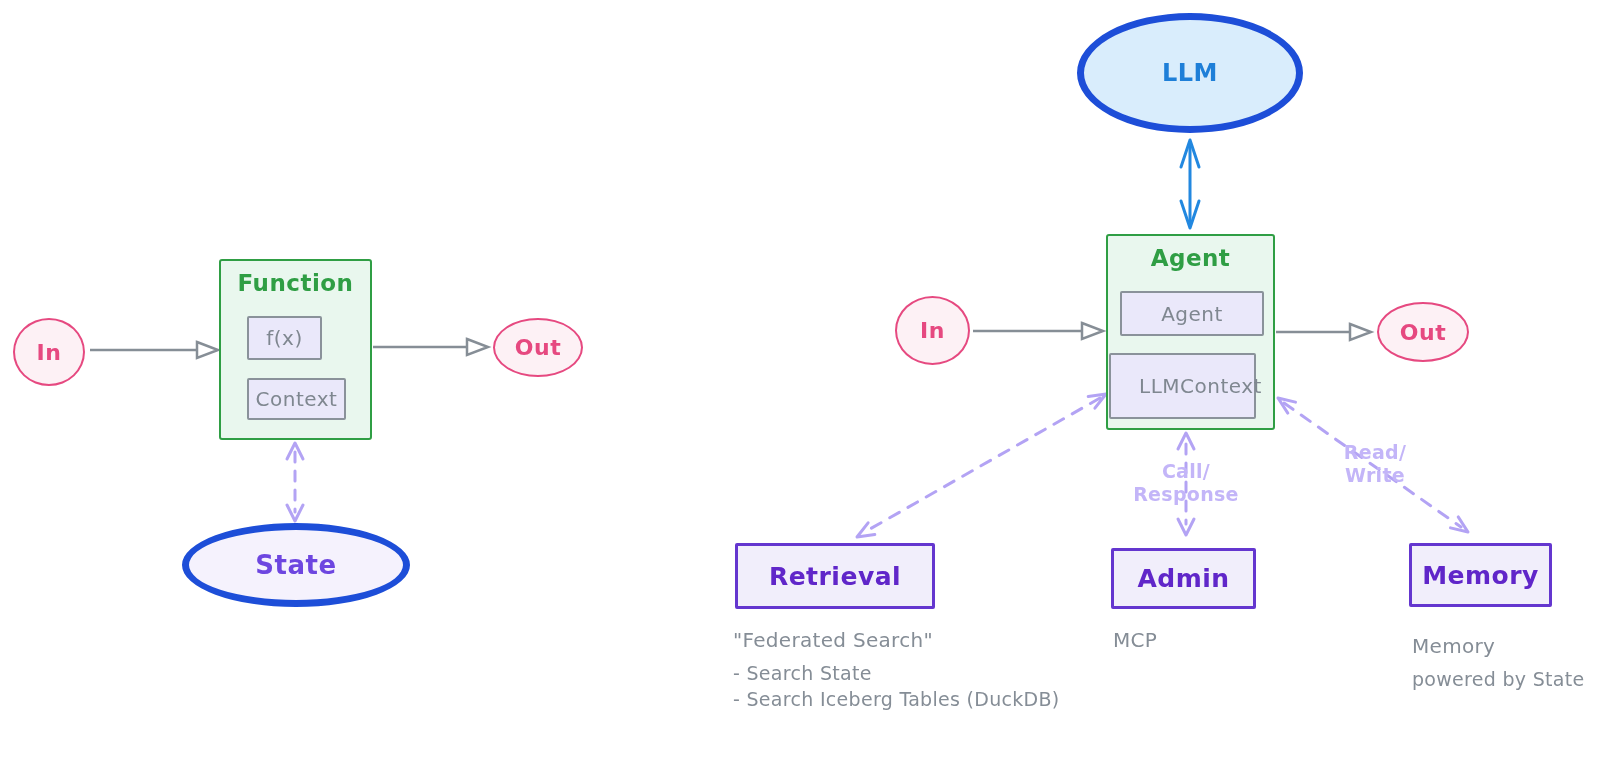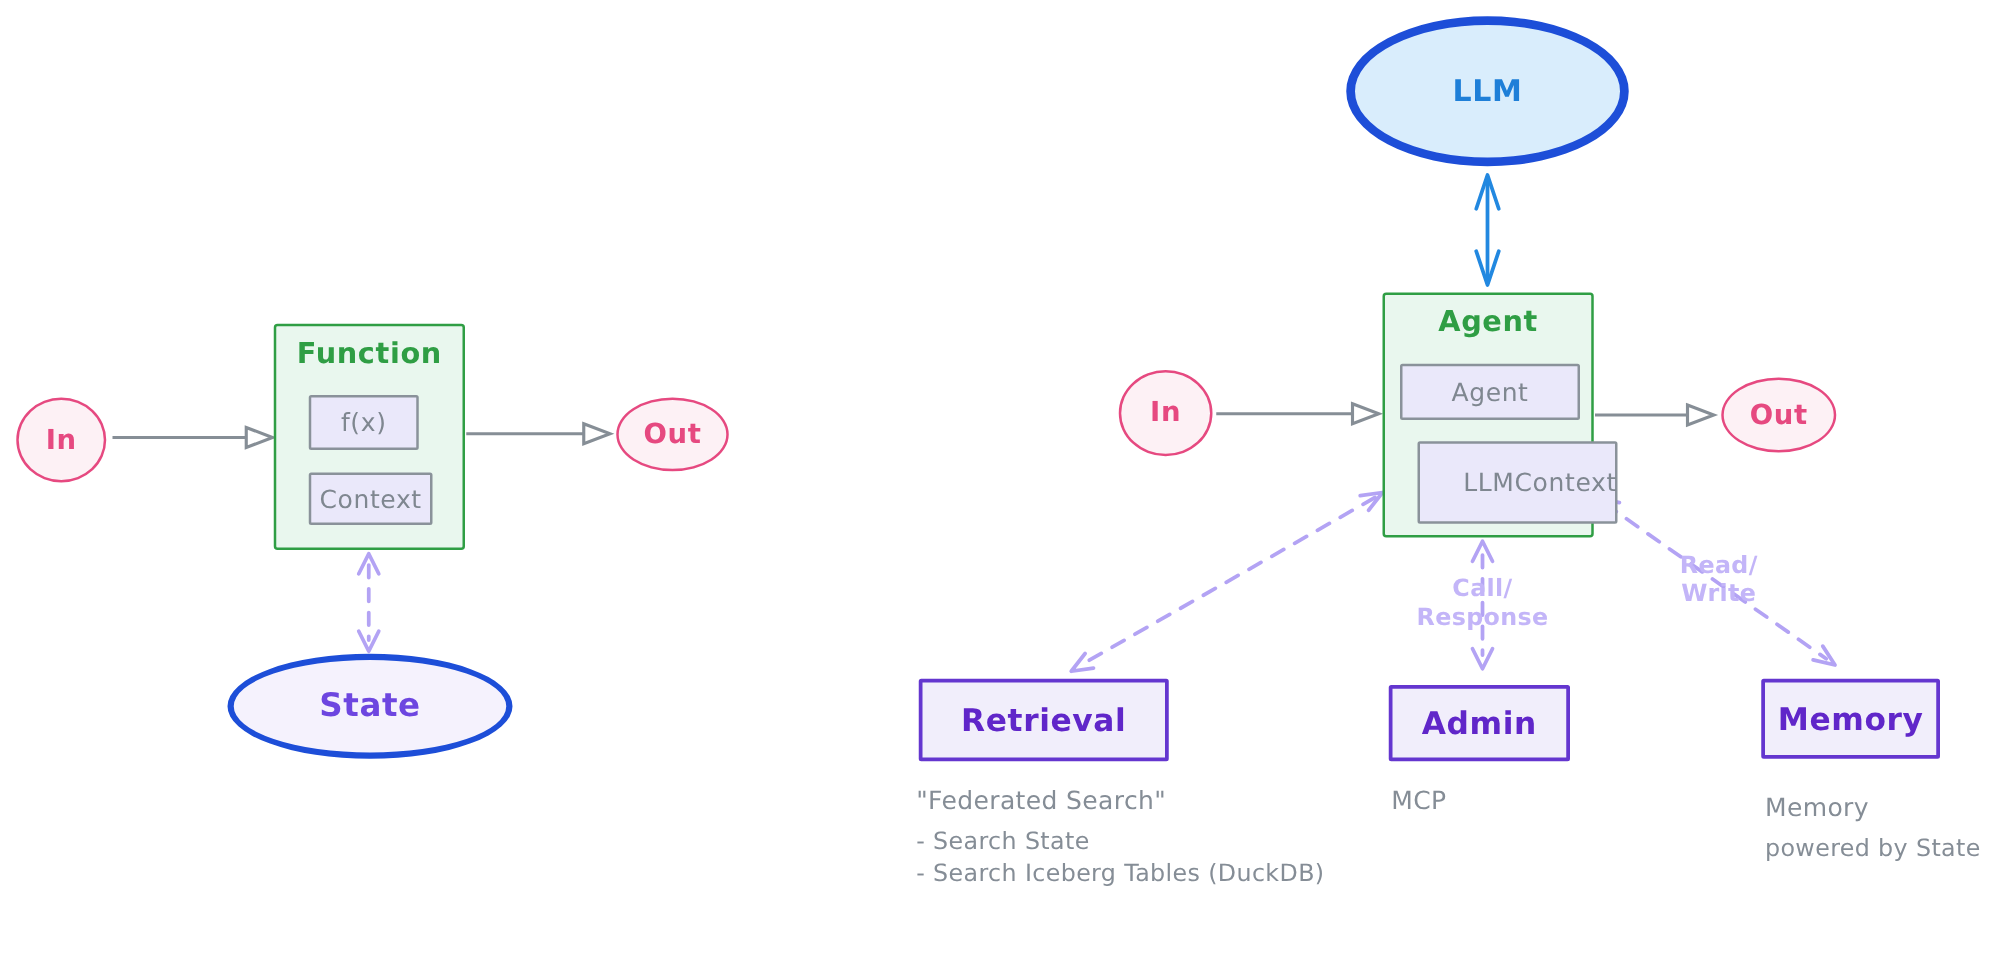--- a/index.html
+++ b/index.html
@@ -5,21 +5,21 @@
   * { margin:0; padding:0; box-sizing:border-box; }
   html,body { width:1600px; height:777px; background:#ffffff; overflow:hidden;
     font-family:"DejaVu Sans","Liberation Sans",sans-serif; }
   .canvas { position:relative; width:1600px; height:777px; background:#ffffff; }
   svg.arrows { position:absolute; left:0; top:0; pointer-events:none; }
 
   .node-ellipse { position:absolute; border-radius:50%; display:flex;
     align-items:center; justify-content:center; font-weight:600; letter-spacing:.5px; }
   .pink-node   { border:2.5px solid #e64980; background:#fdf1f5; color:#e64980; font-size:22px; }
   .blue-node   { border:7px solid #1d4ed8; background:#d9edfc; color:#1e7fd8; font-size:24px; }
-  .violet-node { border:5px solid #1d4ed8; background:#f5f2fd; color:#6d46e0; font-size:26px; }
+  .violet-node { border:7px solid #1d4ed8; background:#f5f2fd; color:#6d46e0; font-size:26px; }
 
   .group-box { position:absolute; border:2.5px solid #2f9e44; background:#e9f7ee; border-radius:3px; }
   .group-title { position:absolute; top:9px; left:0; width:100%; text-align:center;
     color:#2f9e44; font-size:23px; font-weight:600; letter-spacing:.5px; }
   .inner-box { position:absolute; border:2.5px solid #8a929a; background:#eae8fa;
     border-radius:2px; display:flex; align-items:center; justify-content:center;
     color:#7f8790; font-size:20px; font-weight:500; letter-spacing:.5px; }
 
   .sys-box { position:absolute; border:3px solid #6436cf; background:#f1eefb; border-radius:2px;
     display:flex; align-items:center; justify-content:center;
@@ -90,21 +90,21 @@
       <path d="M1450.5,527.9 L1468,532 L1458.2,516.9"></path>
     </g>
   </svg>
 
   <div class="node-ellipse pink-node" style="left:13px; top:318px; width:72px; height:68px;">
     <span>In</span>
   </div>
 
   <div class="group-box" style="left:219px; top:259px; width:153px; height:181px;">
     <div class="group-title">Function</div>
-    <div class="inner-box" style="left:26px; top:55px; width:88px; height:44px;">
+    <div class="inner-box" style="left:26px; top:55px; width:75px; height:44px;">
       <span>f(x)</span>
     </div>
     <div class="inner-box" style="left:26px; top:117px; width:99px; height:42px;">
       <span>Context</span>
     </div>
   </div>
 
   <div class="node-ellipse pink-node" style="left:493px; top:318px; width:90px; height:59px;">
     <span>Out</span>
   </div>
@@ -115,21 +115,21 @@
 
   <div class="node-ellipse blue-node" style="left:1077px; top:13px; width:226px; height:120px;">
     <span>LLM</span>
   </div>
 
   <div class="group-box" style="left:1106px; top:234px; width:169px; height:196px;">
     <div class="group-title">Agent</div>
     <div class="inner-box" style="left:12px; top:55px; width:144px; height:45px;">
       <span>Agent</span>
     </div>
-    <div class="inner-box" style="left:26px; top:117px; width:160px; height:66px;padding-left:36px;">
+    <div class="inner-box" style="left:1px; top:117px; width:147px; height:66px;padding-left:36px;">
       <span>LLMContext</span>
     </div>
   </div>
 
   <div class="node-ellipse pink-node" style="left:895px; top:296px; width:75px; height:69px;">
     <span>In</span>
   </div>
 
   <div class="node-ellipse pink-node" style="left:1377px; top:302px; width:92px; height:60px;">
     <span>Out</span>

